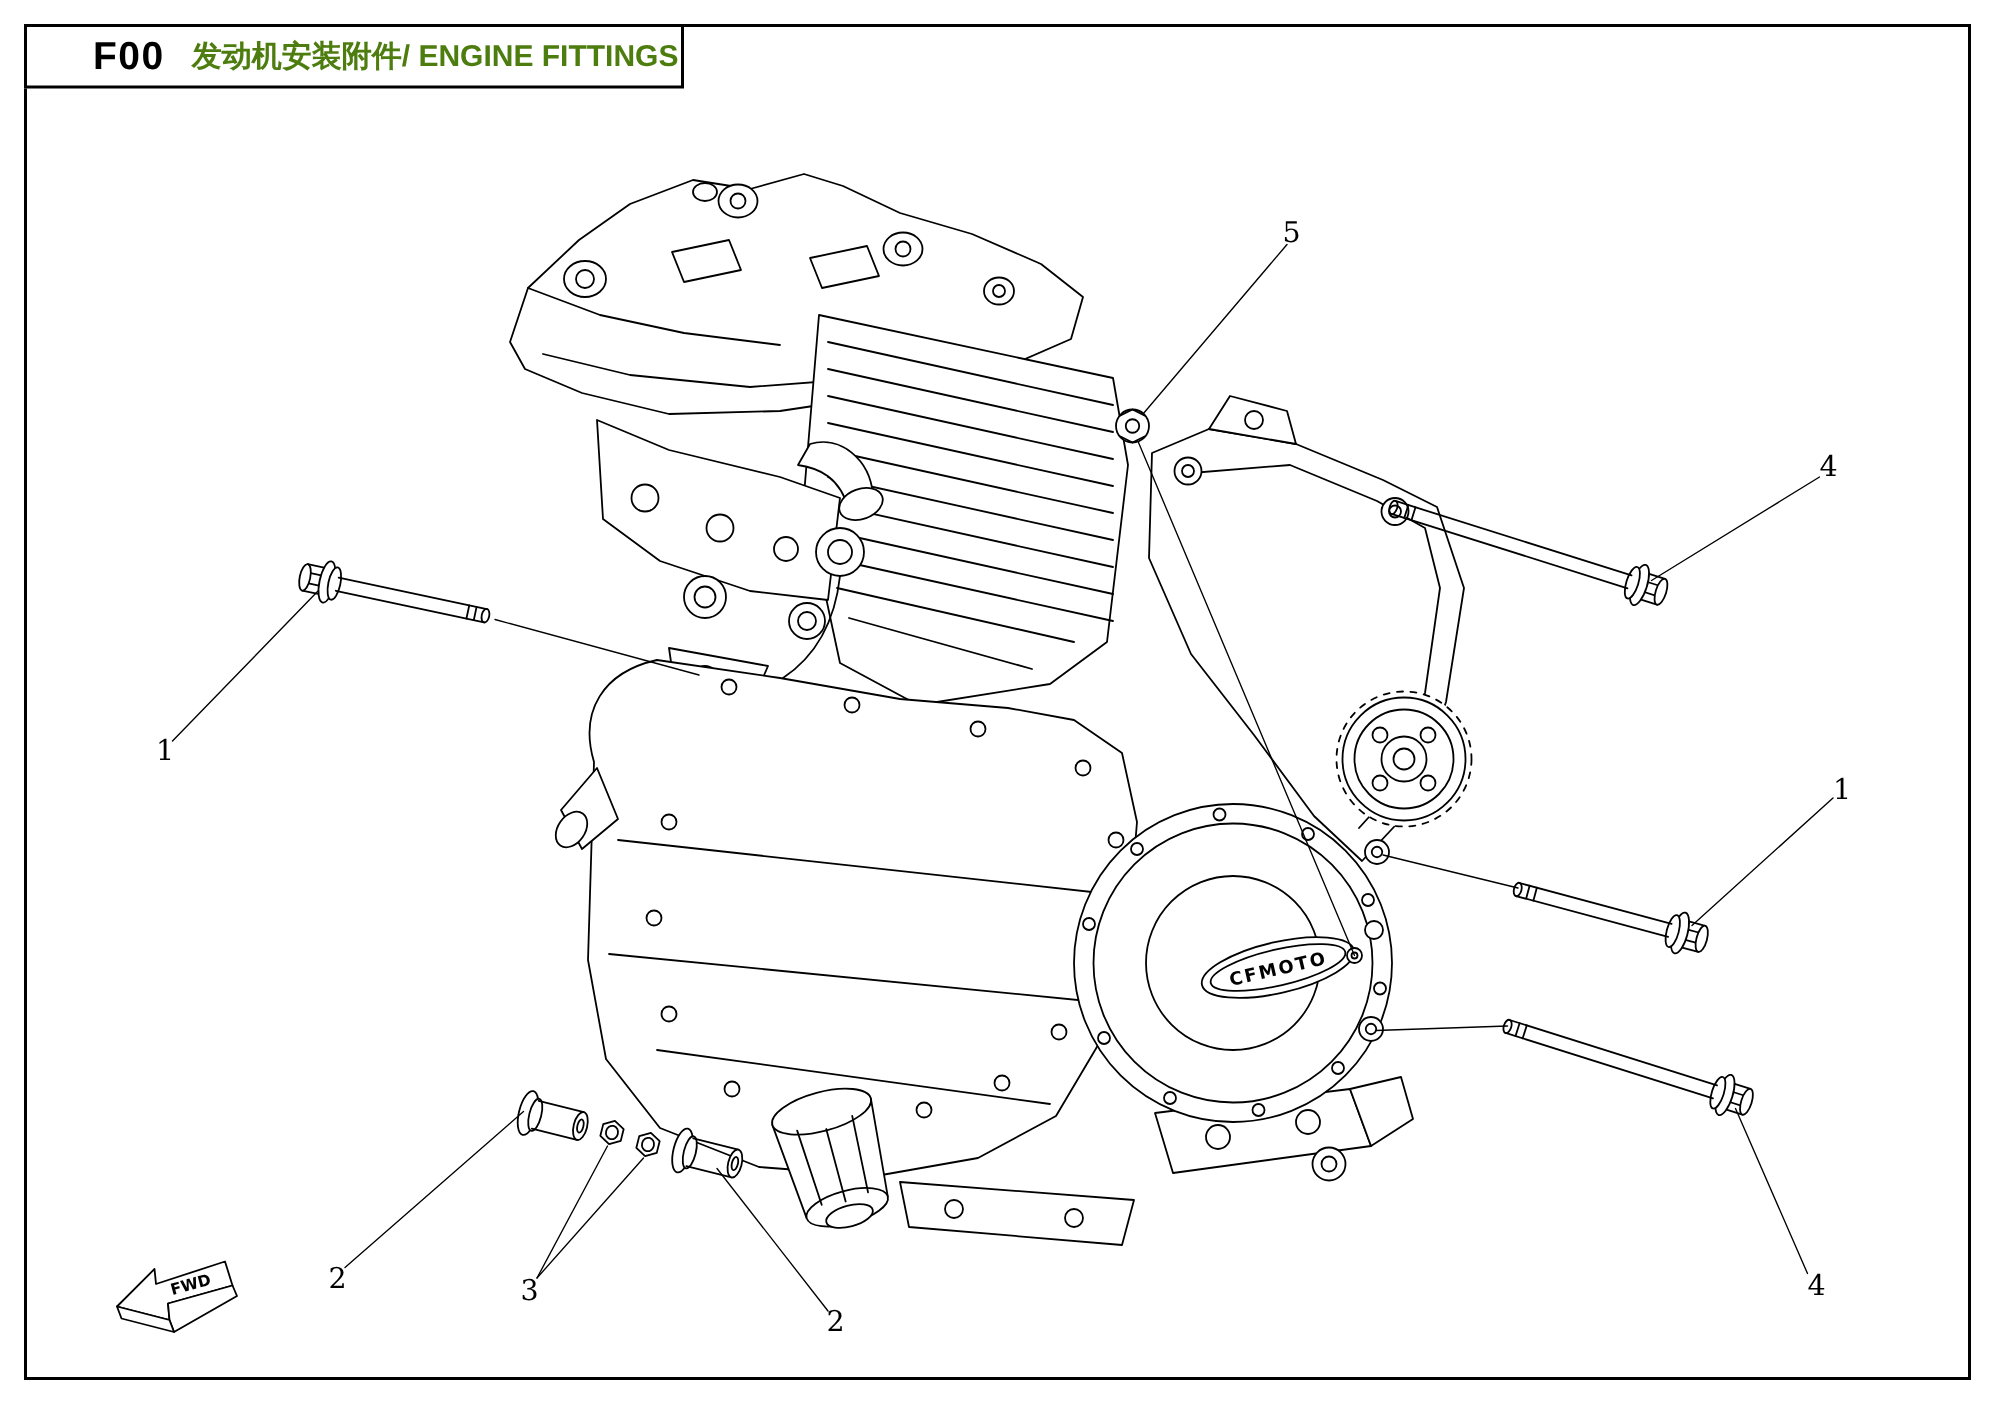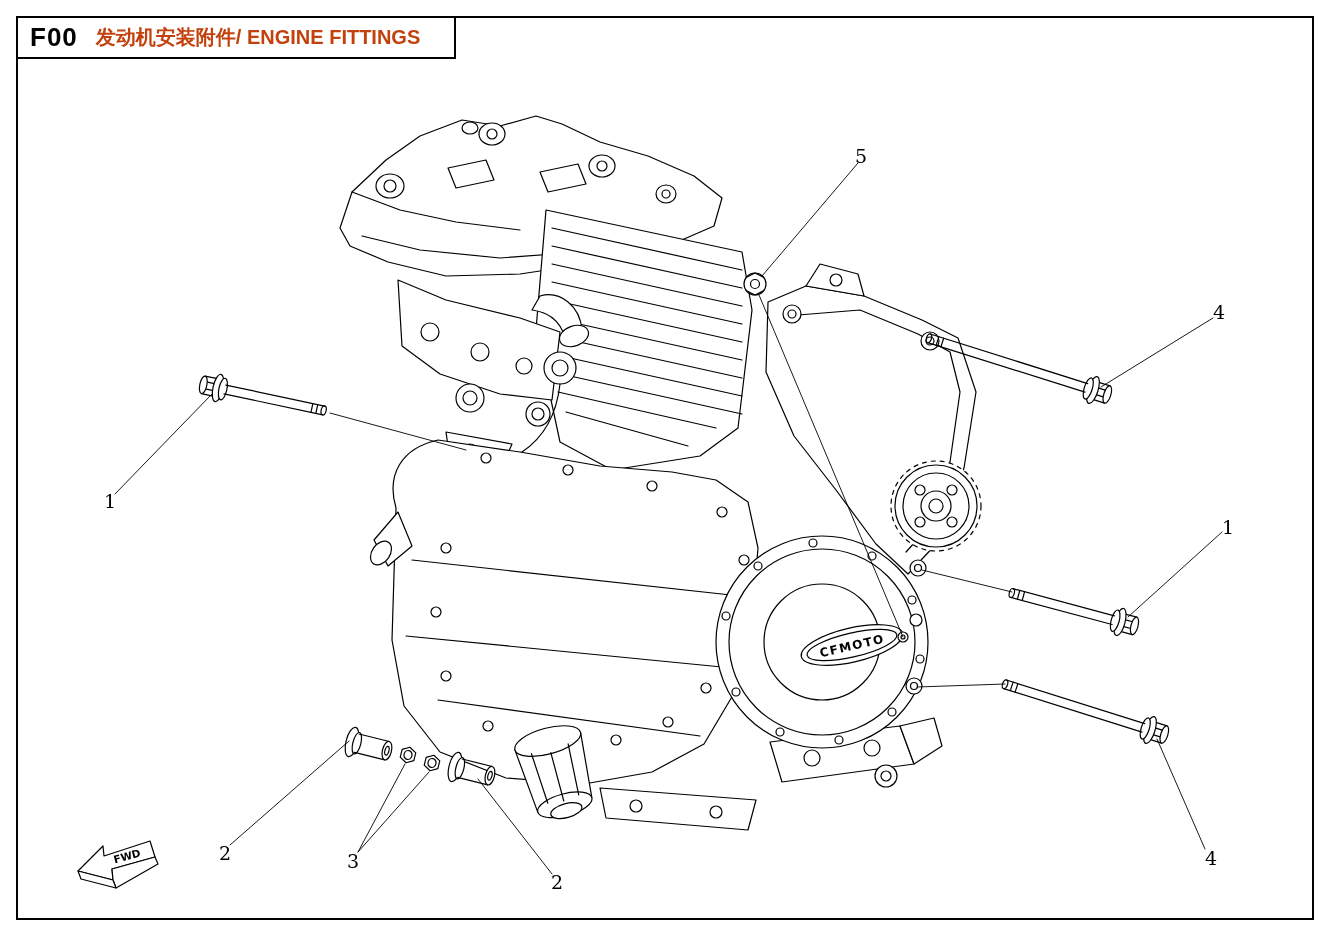--- a/index.html
+++ b/index.html
@@ -9,22 +9,22 @@
   }
   .frame{
     position:absolute;left:16px;top:16px;width:1298px;height:904px;
     border:2px solid #000;box-sizing:border-box;pointer-events:none;
   }
   .title-box{
     position:absolute;left:16px;top:16px;width:440px;height:43px;
     border:2px solid #000;background:#fff;box-sizing:border-box;
     display:flex;align-items:center;gap:18px;padding:0 12px;z-index:5;
   }
-  .title-code{font-weight:bold;font-size:26px;letter-spacing:1px;color:#000;}
-  .title-text{font-weight:bold;font-size:20px;color:#c2410c;white-space:nowrap;}
+  .title-code{font-weight:bold;font-size:26px;letter-spacing:1px;color:#000;margin-left:32px;}
+  .title-text{font-weight:bold;font-size:20px;color:#4d7c0f;white-space:nowrap;}
   .art{position:absolute;left:0;top:0;z-index:1;}
   .callout{
     position:absolute;transform:translate(-50%,-50%);
     font-family:"DejaVu Serif",serif;font-size:19px;color:#000;z-index:6;
     line-height:1;
   }
 </style>
 </head>
 <body>
 

